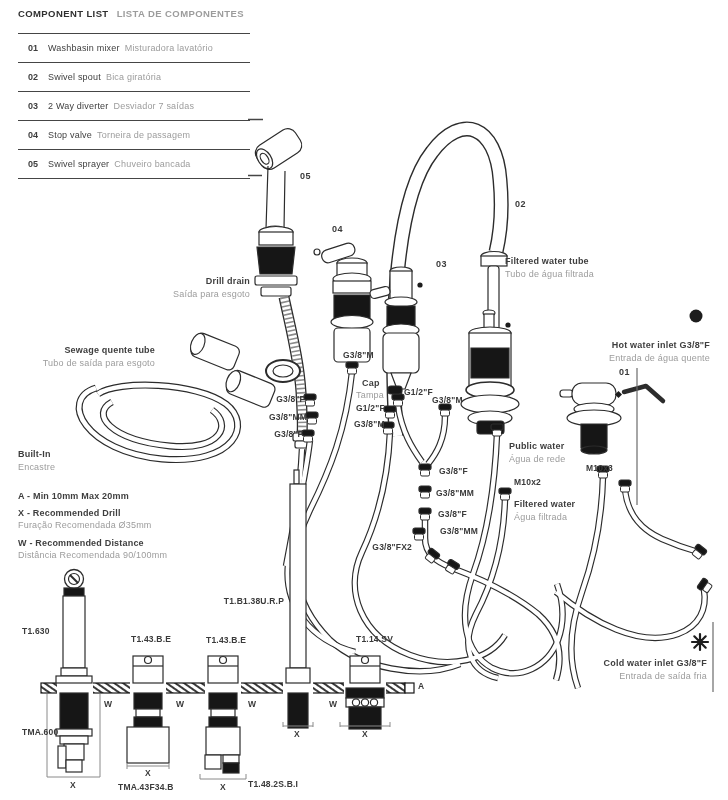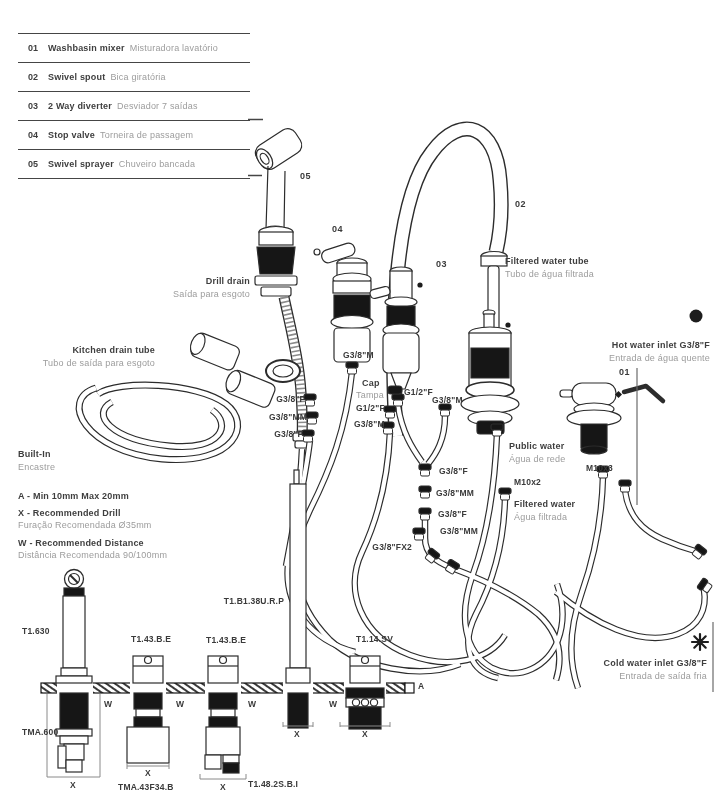--- a/index.html
+++ b/index.html
@@ -11,21 +11,21 @@
   .pt{font-weight:normal;color:#9c9c9c;font-size:9px;letter-spacing:.2px;}
   .thread{font-weight:bold;color:#3a3a3a;font-size:8.5px;letter-spacing:.2px;}
   .pnum{font-weight:bold;color:#3a3a3a;font-size:9px;letter-spacing:.4px;}
   .code{font-weight:bold;color:#3a3a3a;font-size:8.5px;letter-spacing:.2px;}
   .dim{font-weight:bold;color:#3a3a3a;font-size:8.5px;}
   
   #complist{position:absolute;left:18px;top:33px;width:232px;z-index:3;}
   .crow{height:28px;display:flex;align-items:center;border-top:1.5px solid #454545;}
   .crow:last-child{border-bottom:1.5px solid #454545;}
   .crow .num{font-weight:bold;color:#3e3e3e;font-size:9px;width:20px;margin-left:10px;}
-  .crow .cen{font-weight:bold;color:#3e3e3e;font-size:9px;letter-spacing:.2px;}
+  .crow .cen{font-weight:normal;color:#3e3e3e;font-size:9px;letter-spacing:.2px;}
   .crow .cpt{color:#9c9c9c;font-size:9px;margin-left:5px;letter-spacing:.2px;}
   #cltitle{position:absolute;left:18px;top:8px;z-index:3;font-size:9.5px;letter-spacing:.4px;}
   #cltitle .t1{font-weight:bold;color:#2f2f2f;}
   #cltitle .t2{font-weight:bold;color:#9c9c9c;margin-left:5px;}
 </style>
 </head>
 <body>
 
 <div id="stage">
 
@@ -294,20 +294,24 @@
         <circle cx="356" cy="702.5" r="3.6" fill="#fff"></circle>
         <circle cx="365" cy="702.5" r="3.6" fill="#fff"></circle>
         <circle cx="374" cy="702.5" r="3.6" fill="#fff"></circle>
         <rect x="349" y="707" width="32" height="22" fill="#161616"></rect>
         <path d="M340,722 v5 M390,722 v5 M340,726 h50" stroke="#8a8a8a" stroke-width="1"></path>
       </g>
     </g>
   </g>
 </svg>
 
+<div id="cltitle">
+  <span class="t1">COMPONENT LIST</span>
+  <span class="t2">LISTA DE COMPONENTES</span>
+</div>
 
 <div id="complist">
   <div class="crow">
     <span class="num">01</span>
     <span class="cen">Washbasin mixer</span>
     <span class="cpt">Misturadora lavatório</span>
   </div>
   <div class="crow">
     <span class="num">02</span>
     <span class="cen">Swivel spout</span>
@@ -332,21 +336,21 @@
 
 <div class="lbl pnum" style="left:300px;top:172px">05</div>
 <div class="lbl pnum" style="left:332px;top:225px">04</div>
 <div class="lbl pnum" style="left:436px;top:260px">03</div>
 <div class="lbl pnum" style="left:515px;top:200px">02</div>
 <div class="lbl pnum" style="left:619px;top:368px">01</div>
 
 <div class="lbl en" style="right:478px;top:277px">Drill  drain</div>
 <div class="lbl pt" style="right:478px;top:290px">Saída para esgoto</div>
 
-<div class="lbl en" style="right:573px;top:346px">Kitchen  drain tube</div>
+<div class="lbl en" style="right:573px;top:346px">Sewage  quente tube</div>
 <div class="lbl pt" style="right:573px;top:359px">Tubo de saída para esgoto</div>
 
 <div class="lbl en" style="left:505px;top:257px">Filtered water tube</div>
 <div class="lbl pt" style="left:505px;top:270px">Tubo de água filtrada</div>
 
 <div class="lbl en" style="right:18px;top:341px">Hot water inlet G3/8"F</div>
 <div class="lbl pt" style="right:18px;top:354px">Entrada de água quente</div>
 
 <div class="lbl en" style="right:21px;top:659px">Cold water inlet G3/8"F</div>
 <div class="lbl pt" style="right:21px;top:672px">Entrada de saída fria</div>

